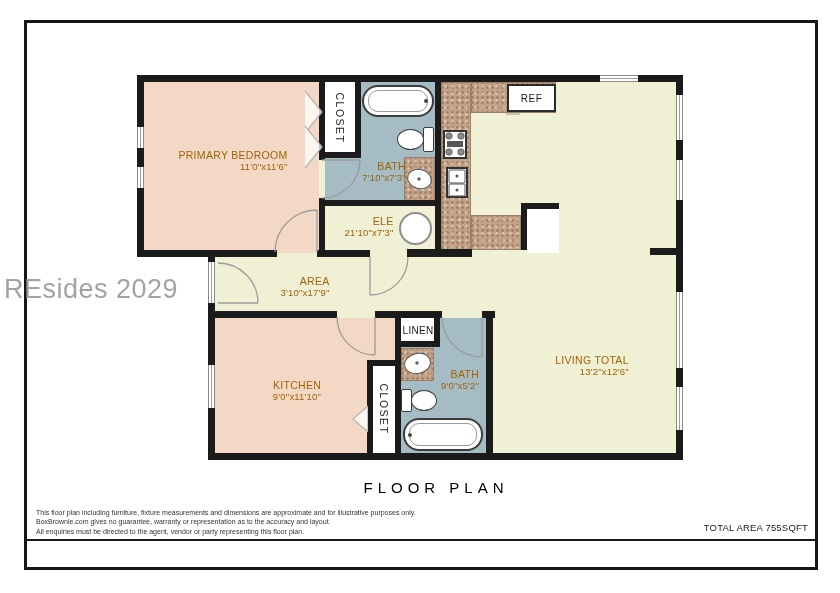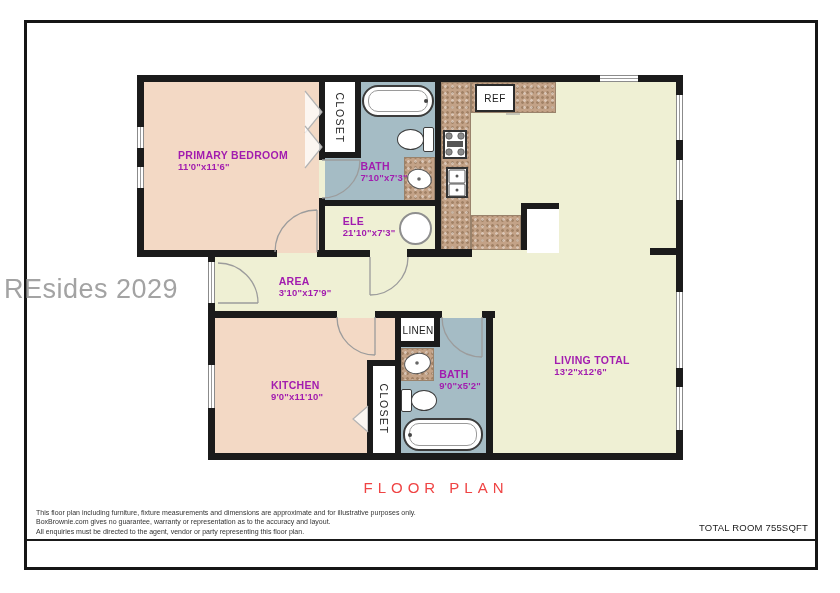--- a/index.html
+++ b/index.html
@@ -28,27 +28,27 @@
   .tub{background:#fff;border:2px solid #3c3c3c;border-radius:16px;}
   .tubin{border:1px solid #9a9a9a;border-radius:10px;}
   .tank{background:#fff;border:1.5px solid #3c3c3c;border-radius:2px;}
   .bowl{background:#fff;border:1.5px solid #3c3c3c;border-radius:50%;}
   .sinkoval{background:#fff;border:1.5px solid #555;border-radius:50%;}
   .circlefix{background:#fff;border:2px solid #8f8f8f;border-radius:50%;}
   .appliance{background:#fff;border:2px solid #333;}
   .refbox{background:#fff;border:2px solid #2a2a2a;display:flex;align-items:center;justify-content:center;
           font-size:10px;letter-spacing:.5px;color:#1a1a1a;}
   
-  .rlabel{transform:translate(-50%,-50%);text-align:left;white-space:nowrap;color:#a21caf;font-weight:bold;}
+  .rlabel{transform:translate(-50%,-50%);text-align:right;white-space:nowrap;color:#a16207;}
   .rname{font-size:10.5px;letter-spacing:.3px;line-height:12px;}
   .rdims{font-size:9.5px;letter-spacing:.2px;line-height:12px;}
   .vlabel{transform:translate(-50%,-50%);writing-mode:vertical-rl;font-size:10.5px;
           letter-spacing:1.5px;color:#1f1f1f;white-space:nowrap;}
   .linenlabel{transform:translate(-50%,-50%);font-size:10px;color:#1a1a1a;letter-spacing:.3px;white-space:nowrap;}
-  .planheading{transform:translate(-50%,-50%);font-size:15px;letter-spacing:5px;color:#ef4444;white-space:nowrap;}
+  .planheading{transform:translate(-50%,-50%);font-size:15px;letter-spacing:5px;color:#000000;white-space:nowrap;}
   .disclaimer{font-size:7px;line-height:9.3px;color:#333;}
   .totalarea{font-size:9.5px;color:#1a1a1a;letter-spacing:.2px;}
   .address{font-size:18px;color:#111;}
   .watermark{font-size:27px;color:#8f8f8f;opacity:.82;letter-spacing:.5px;white-space:nowrap;}
   svg{position:absolute;left:0;top:0;pointer-events:none;}
 </style>
 </head>
 <body>
 
 <div id="page">
@@ -63,21 +63,21 @@
   <div class="abs pink" style="left:215px;top:318px;width:182px;height:135px;"></div>
   <div class="abs white" style="left:373px;top:366px;width:22px;height:87px;"></div>
   <div class="abs blue" style="left:401px;top:318px;width:85px;height:135px;"></div>
   <div class="abs white" style="left:401px;top:318px;width:33px;height:23px;"></div>
 
   <div class="abs counter" style="left:441px;top:82px;width:30px;height:168px;"></div>
   <div class="abs counter" style="left:471px;top:82px;width:85px;height:31px;"></div>
   <div class="abs counter" style="left:471px;top:215px;width:50px;height:35px;"></div>
   <div class="abs white" style="left:527px;top:209px;width:32px;height:44px;"></div>
 
-  <div class="abs refbox" style="left:475px;top:84px;width:40px;height:28px;">
+  <div class="abs refbox" style="left:507px;top:84px;width:49px;height:28px;">
     <span>REF</span>
   </div>
   <div class="abs appliance" style="left:443px;top:130px;width:24px;height:29px;"></div>
   <div class="abs appliance" style="left:446px;top:167px;width:22px;height:31px;"></div>
 
   <div class="abs tub" style="left:362px;top:85px;width:72px;height:32px;"></div>
   <div class="abs tubin" style="left:368px;top:90px;width:60px;height:22px;"></div>
   <div class="abs tank" style="left:423px;top:127px;width:11px;height:25px;"></div>
   <div class="abs bowl" style="left:397px;top:129px;width:27px;height:21px;"></div>
   <div class="abs counter" style="left:404px;top:157px;width:31px;height:45px;"></div>
@@ -198,19 +198,19 @@
   </div>
 
   <div class="abs planheading" style="left:436px;top:487px;">FLOOR PLAN</div>
 
   <div class="abs disclaimer" style="left:36px;top:508px;width:420px;">
     <div>This floor plan including furniture, fixture measurements and dimensions are approximate and for illustrative purposes only.</div>
     <div>BoxBrownie.com gives no guarantee, warranty or representation as to the accuracy and layout.</div>
     <div>All enquiries must be directed to the agent, vendor or party representing this floor plan.</div>
   </div>
 
-  <div class="abs totalarea" style="right:32px;top:522px;">TOTAL ROOM 755SQFT</div>
+  <div class="abs totalarea" style="right:32px;top:522px;">TOTAL AREA 755SQFT</div>
 
   <div class="abs sepline" style="left:27px;top:539px;width:788px;height:2px;"></div>
 
   <div class="abs watermark" style="left:4px;top:274px;">REsides 2029</div>
 
 </div>
 
 </body></html>

